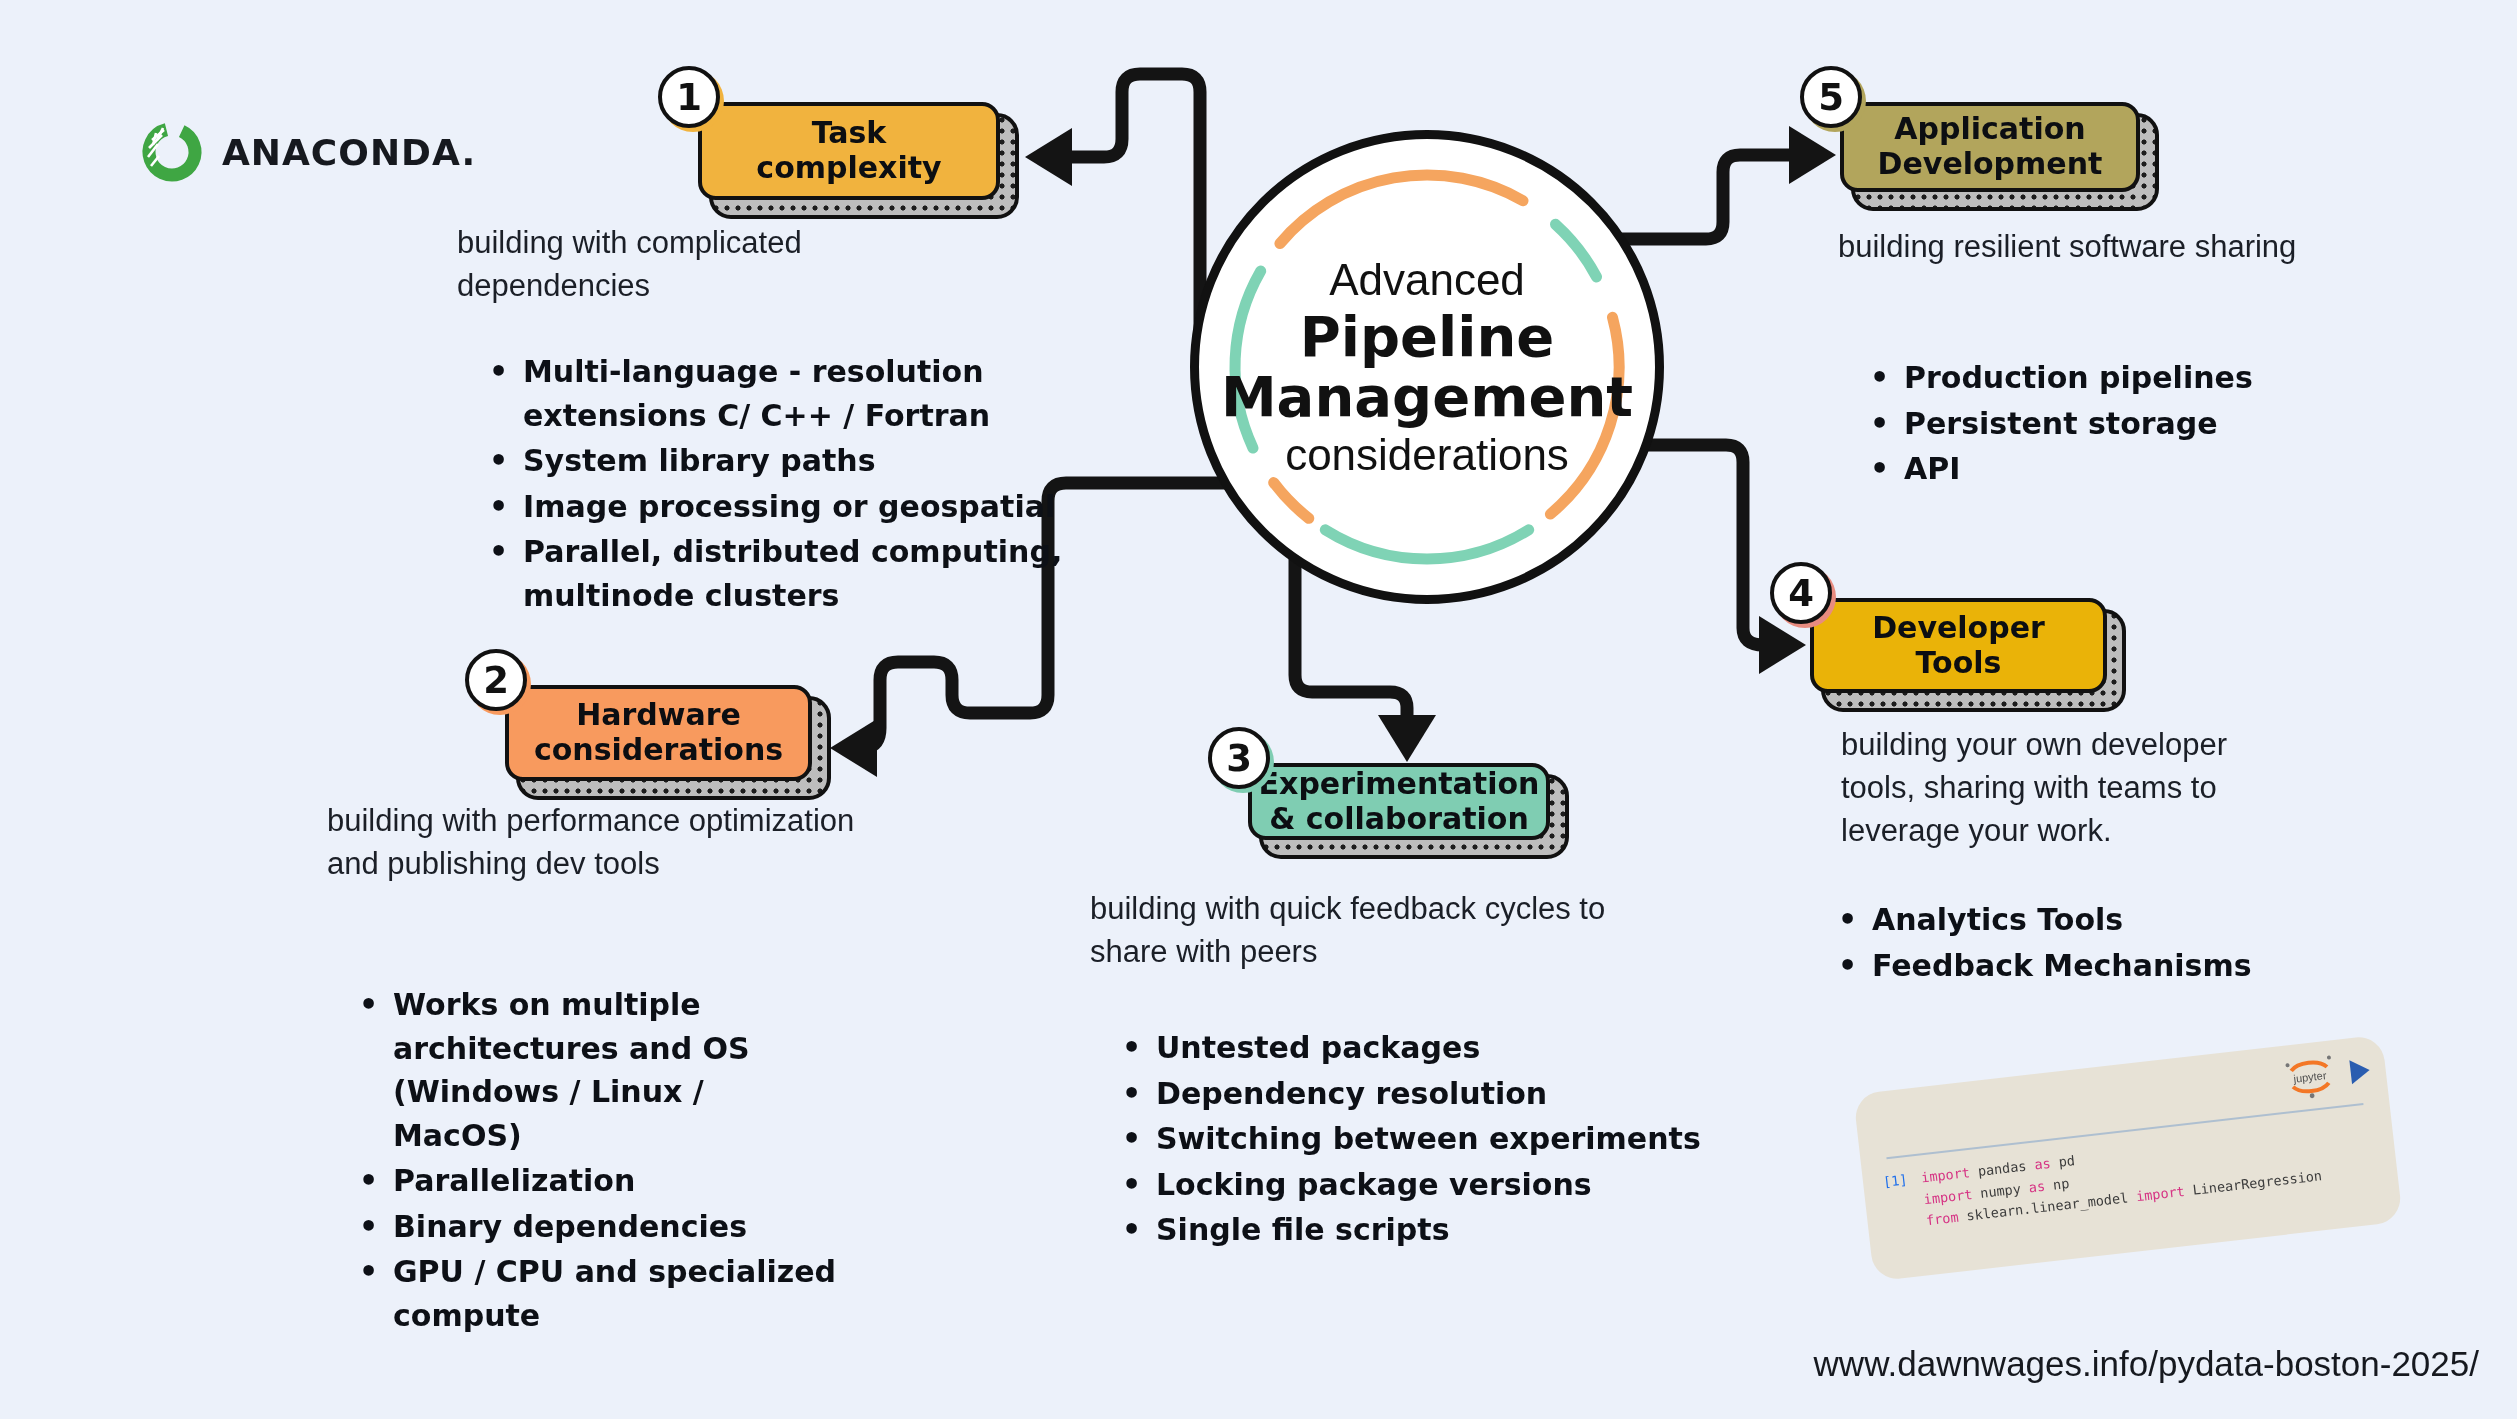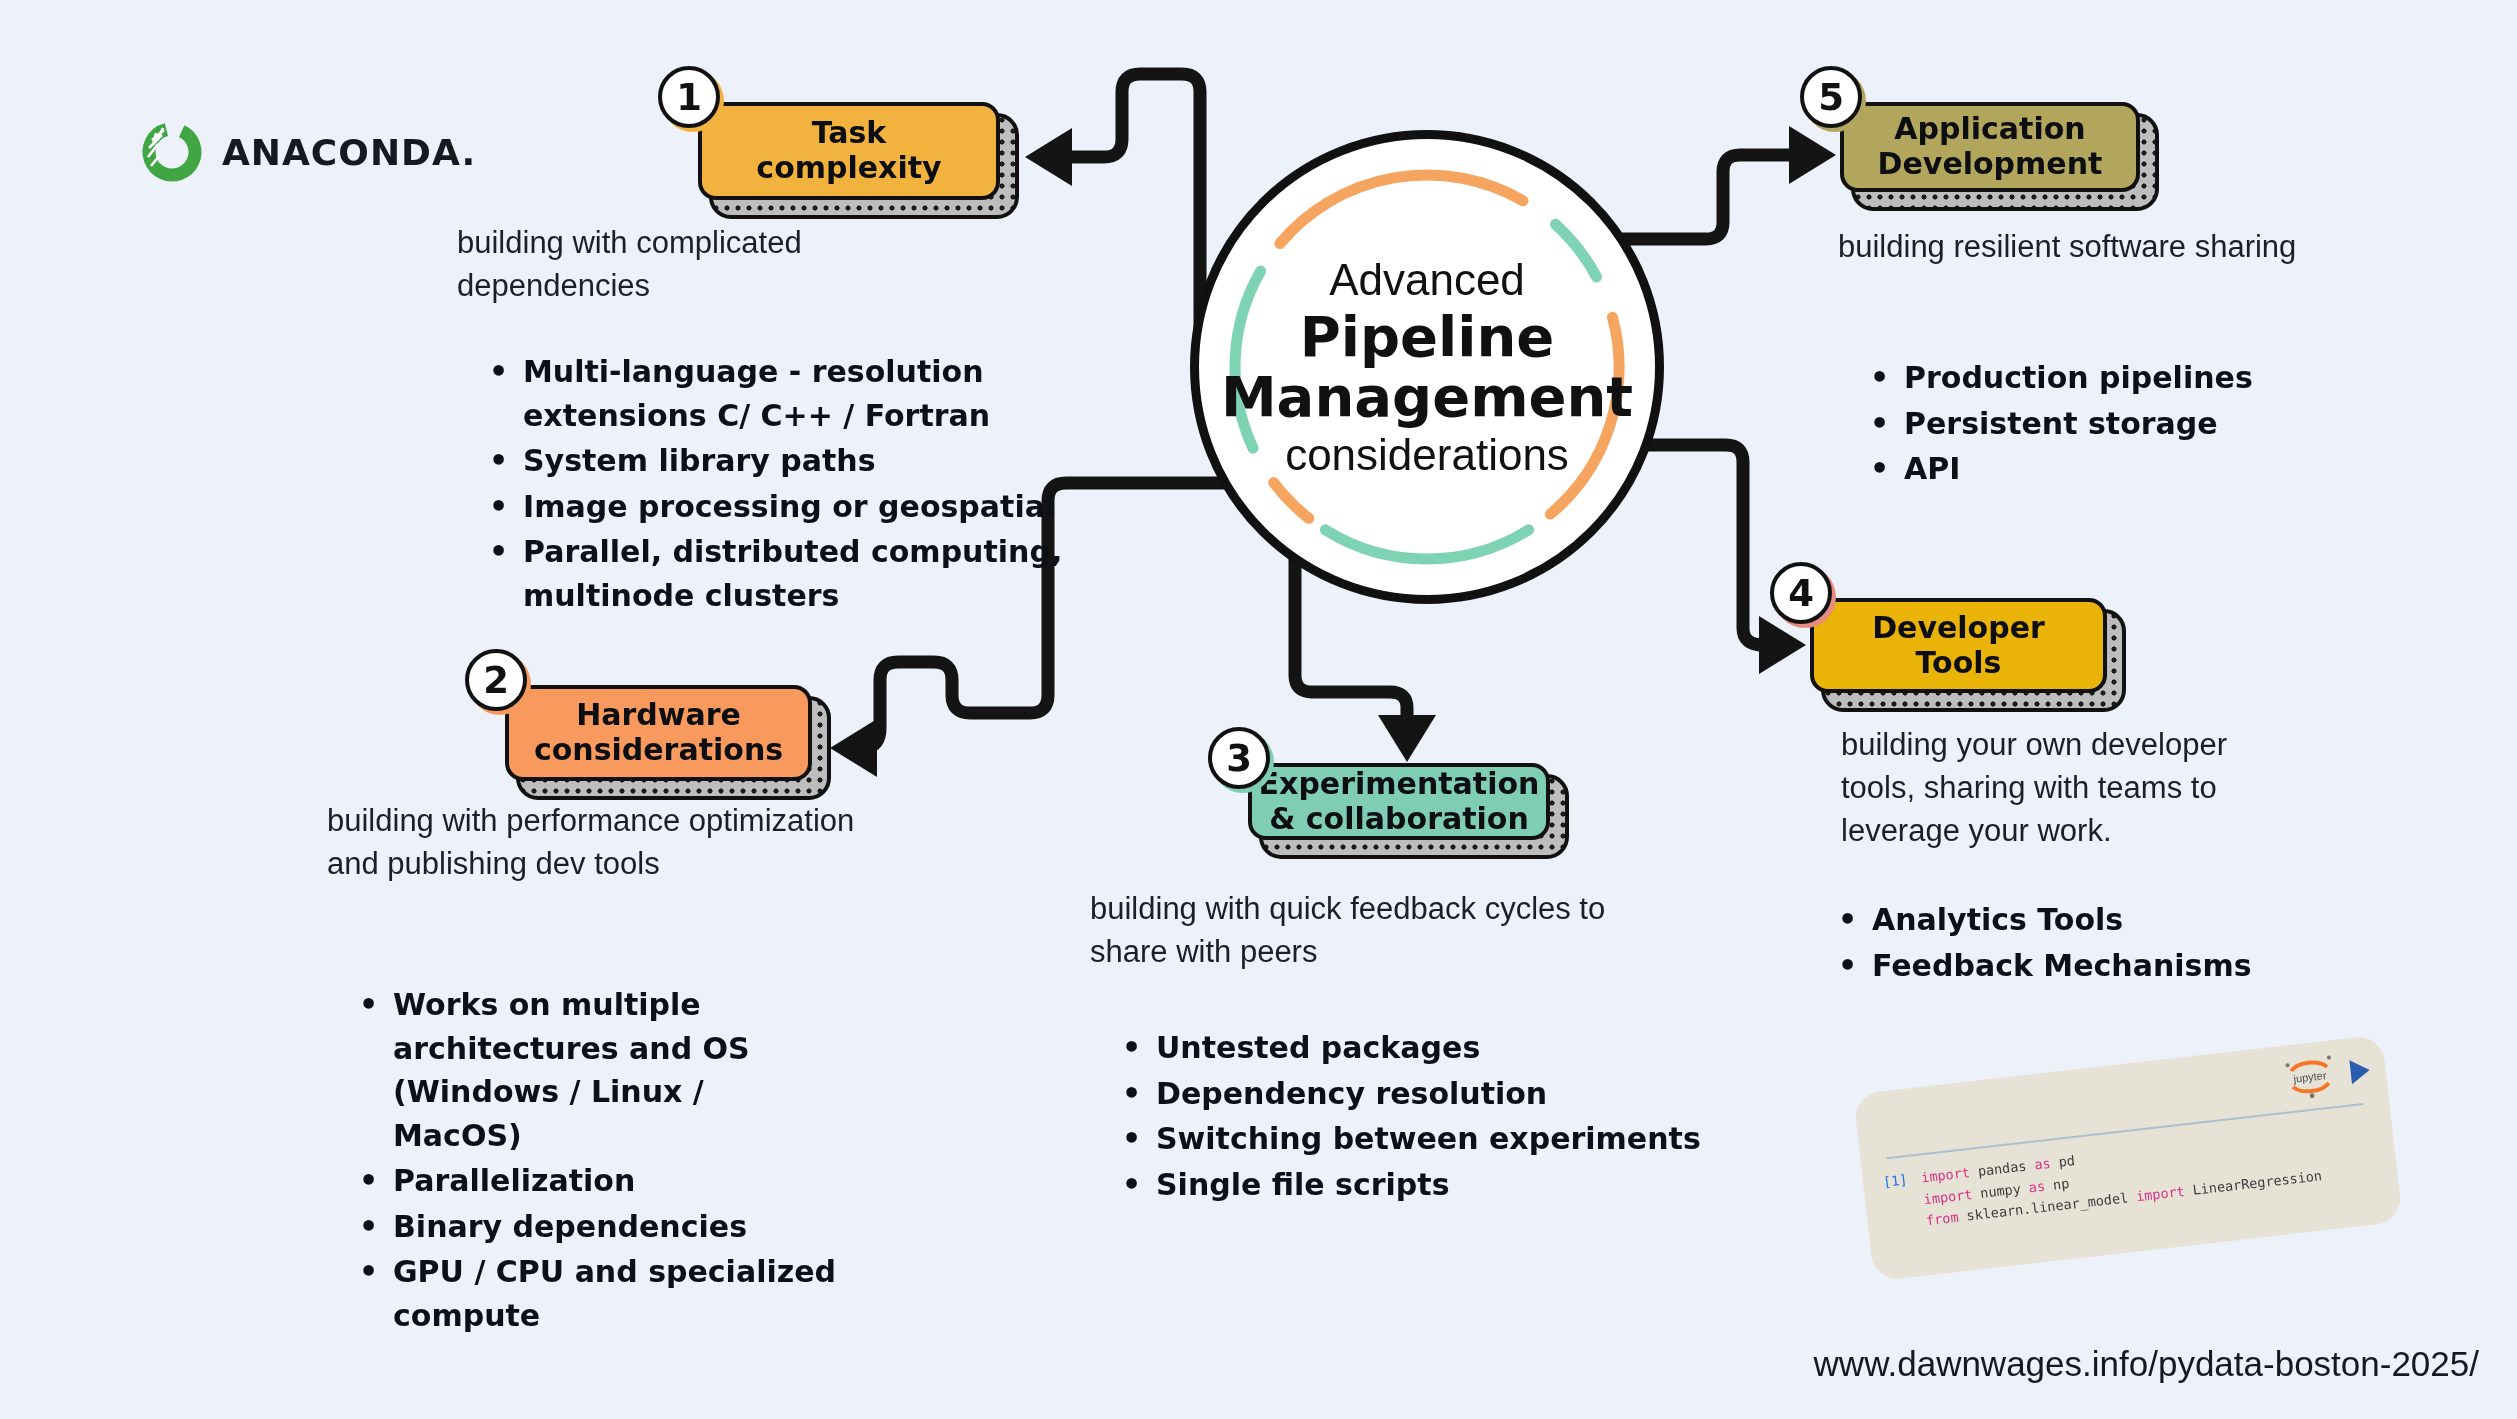--- a/index.html
+++ b/index.html
@@ -178,20 +178,21 @@
   <ul class="blist blist-2">
     <li>Works on multiple architectures and OS (Windows / Linux / MacOS)</li>
     <li>Parallelization</li>
     <li>Binary dependencies</li>
     <li>GPU / CPU and specialized compute</li>
   </ul>
   <ul class="blist blist-3">
     <li>Untested packages</li>
     <li>Dependency resolution</li>
     <li>Switching between experiments</li>
+    <li>Locking package versions</li>
     <li>Single file scripts</li>
   </ul>
   <ul class="blist blist-4">
     <li>Analytics Tools</li>
     <li>Feedback Mechanisms</li>
   </ul>
   <ul class="blist blist-5">
     <li>Production pipelines</li>
     <li>Persistent storage</li>
     <li>API</li>

